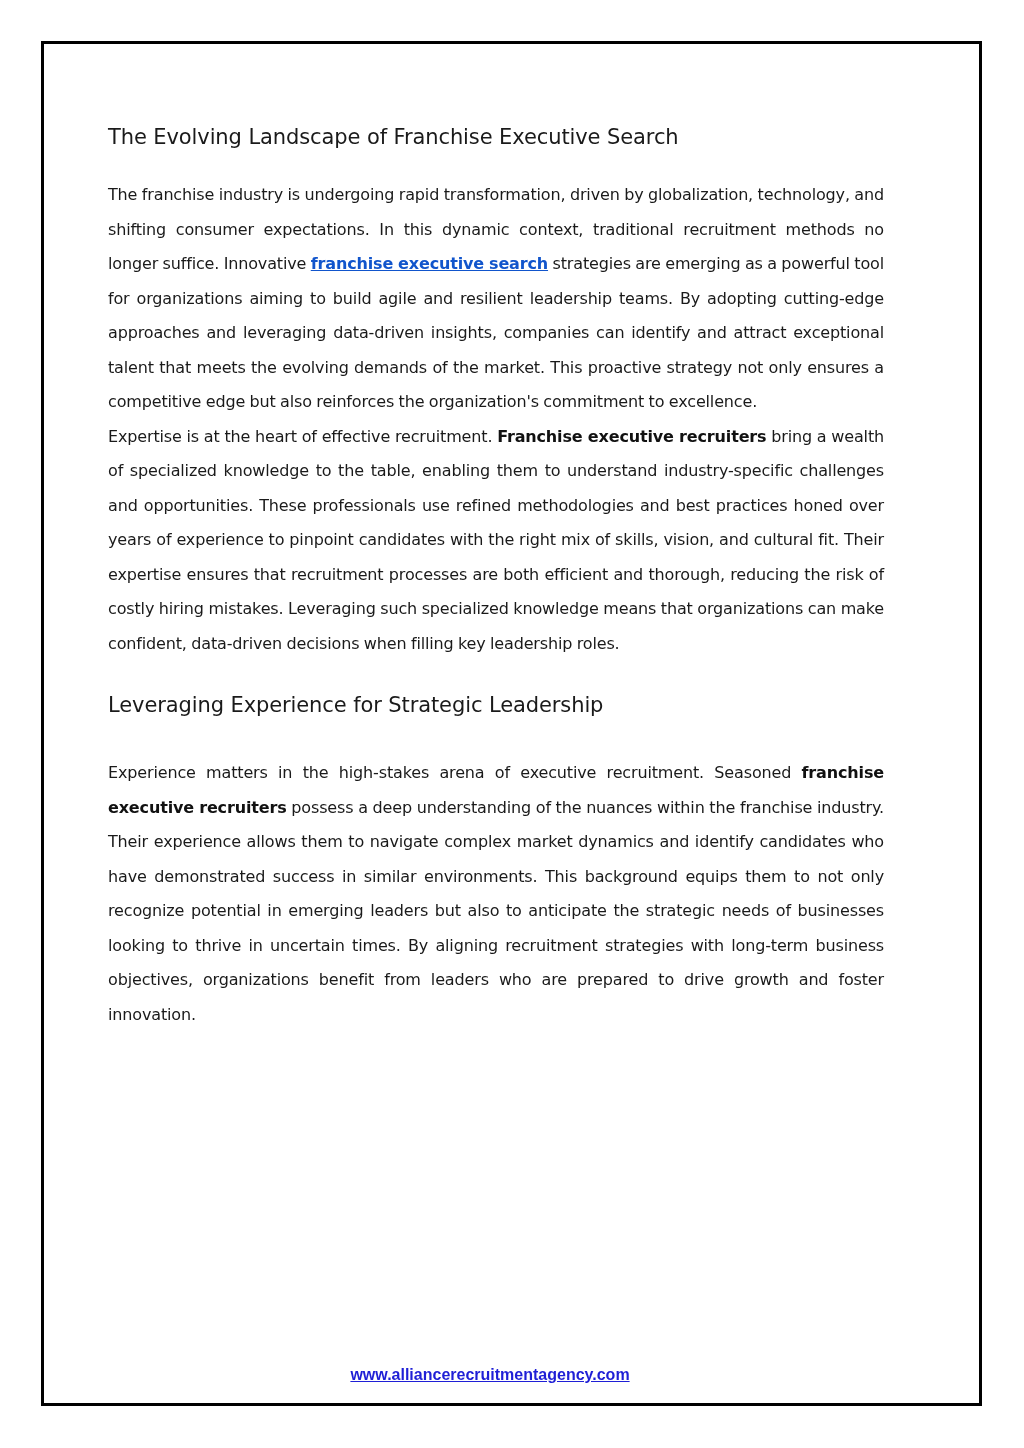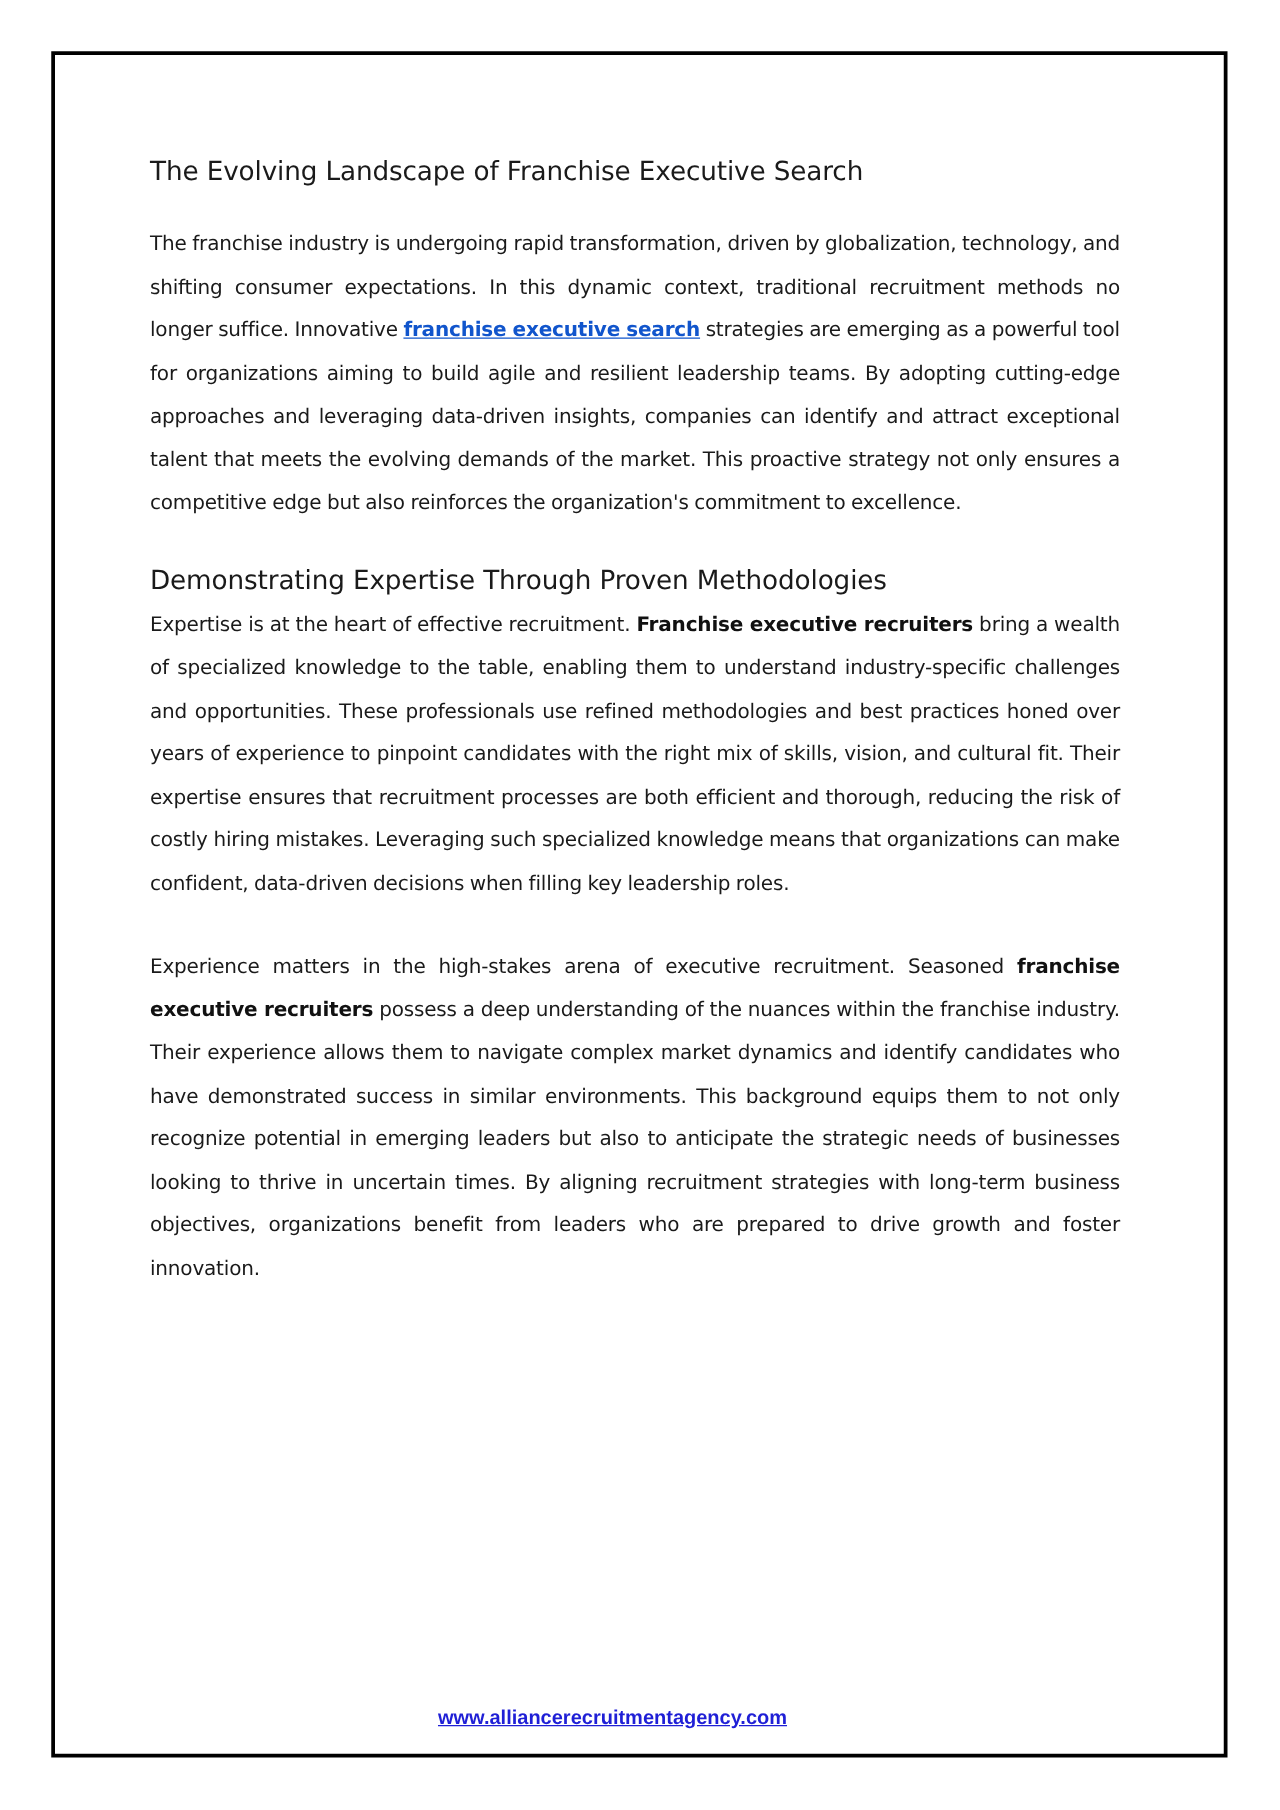--- a/index.html
+++ b/index.html
@@ -19,21 +19,21 @@
       position: absolute;
       left: 41px;
       top: 41px;
       width: 935px;
       height: 1359px;
       border: 3.5px solid #000000;
       box-sizing: content-box;
     }
     .content {
       position: absolute;
-      left: 120px;
+      left: 108px;
       top: 118px;
       width: 776px;
     }
     h2 {
       font-family: "DejaVu Sans", sans-serif;
       font-weight: normal;
       font-size: 21px;
       line-height: 38px;
       margin: 0;
       color: #1a1a1a;
@@ -82,22 +82,22 @@
 </head>
 <body>
 
 <div class="page-frame"></div>
 
 <div class="content">
 
   <h2 class="sec1-title">The Evolving Landscape of Franchise Executive Search</h2>
   <p class="sec1-body"><span>The franchise industry is undergoing rapid transformation, driven by globalization, technology, and shifting consumer expectations. In this dynamic context, traditional recruitment methods no longer suffice. Innovative </span><a class="inline-link" href="#">franchise executive search</a><span> strategies are emerging as a powerful tool for organizations aiming to build agile and resilient leadership teams. By adopting cutting-edge approaches and leveraging data-driven insights, companies can identify and attract exceptional talent that meets the evolving demands of the market. This proactive strategy not only ensures a competitive edge but also reinforces the organization's commitment to excellence.</span></p>
 
-  <h2 class="sec2-title">Demonstrating Expertise Through Proven Methodologies</h2>
   <p class="sec2-body"><span>Expertise is at the heart of effective recruitment. </span><strong>Franchise executive recruiters</strong><span> bring a wealth of specialized knowledge to the table, enabling them to understand industry-specific challenges and opportunities. These professionals use refined methodologies and best practices honed over years of experience to pinpoint candidates with the right mix of skills, vision, and cultural fit. Their expertise ensures that recruitment processes are both efficient and thorough, reducing the risk of costly hiring mistakes. Leveraging such specialized knowledge means that organizations can make confident, data-driven decisions when filling key leadership roles.</span></p>
 
+  <h2 class="sec3-title">Leveraging Experience for Strategic Leadership</h2>
   <p class="sec3-body"><span>Experience matters in the high-stakes arena of executive recruitment. Seasoned </span><strong>franchise executive recruiters</strong><span> possess a deep understanding of the nuances within the franchise industry. Their experience allows them to navigate complex market dynamics and identify candidates who have demonstrated success in similar environments. This background equips them to not only recognize potential in emerging leaders but also to anticipate the strategic needs of businesses looking to thrive in uncertain times. By aligning recruitment strategies with long-term business objectives, organizations benefit from leaders who are prepared to drive growth and foster innovation.</span></p>
 
 </div>
 
 <div class="footer-link">
   <a href="#">www.alliancerecruitmentagency.com</a>
 </div>
 
 </body></html>

